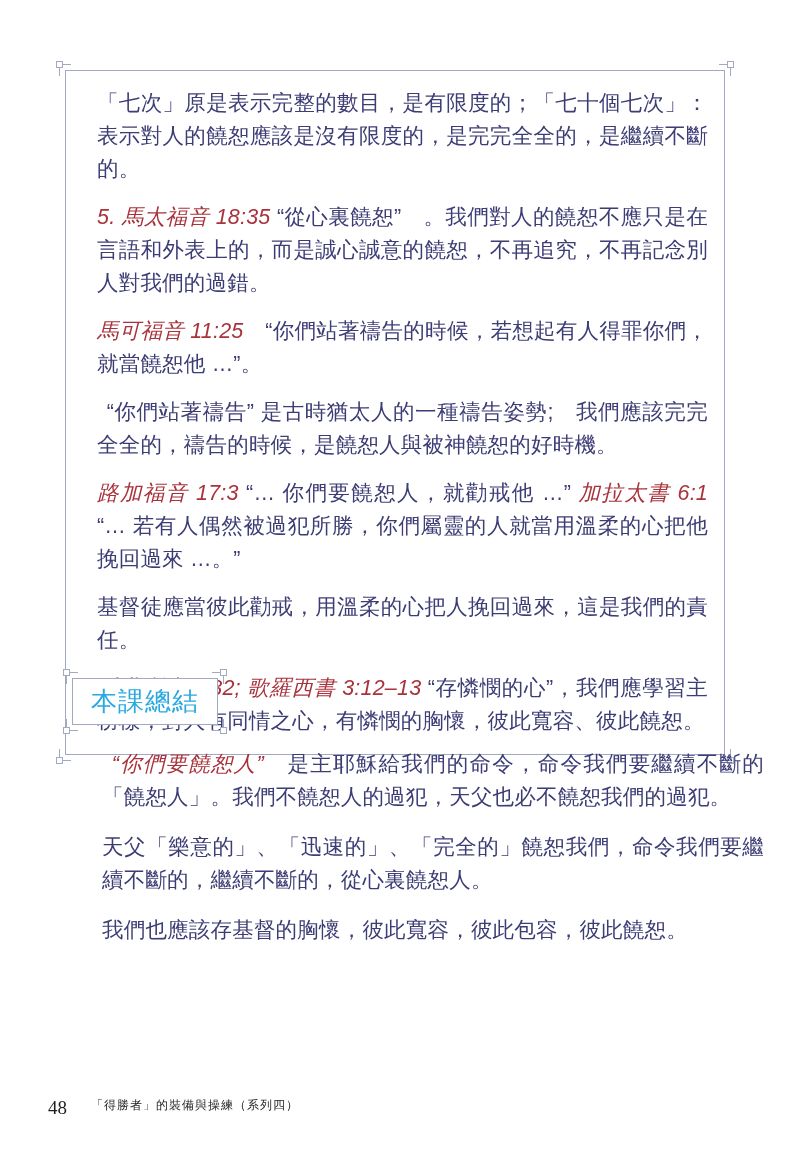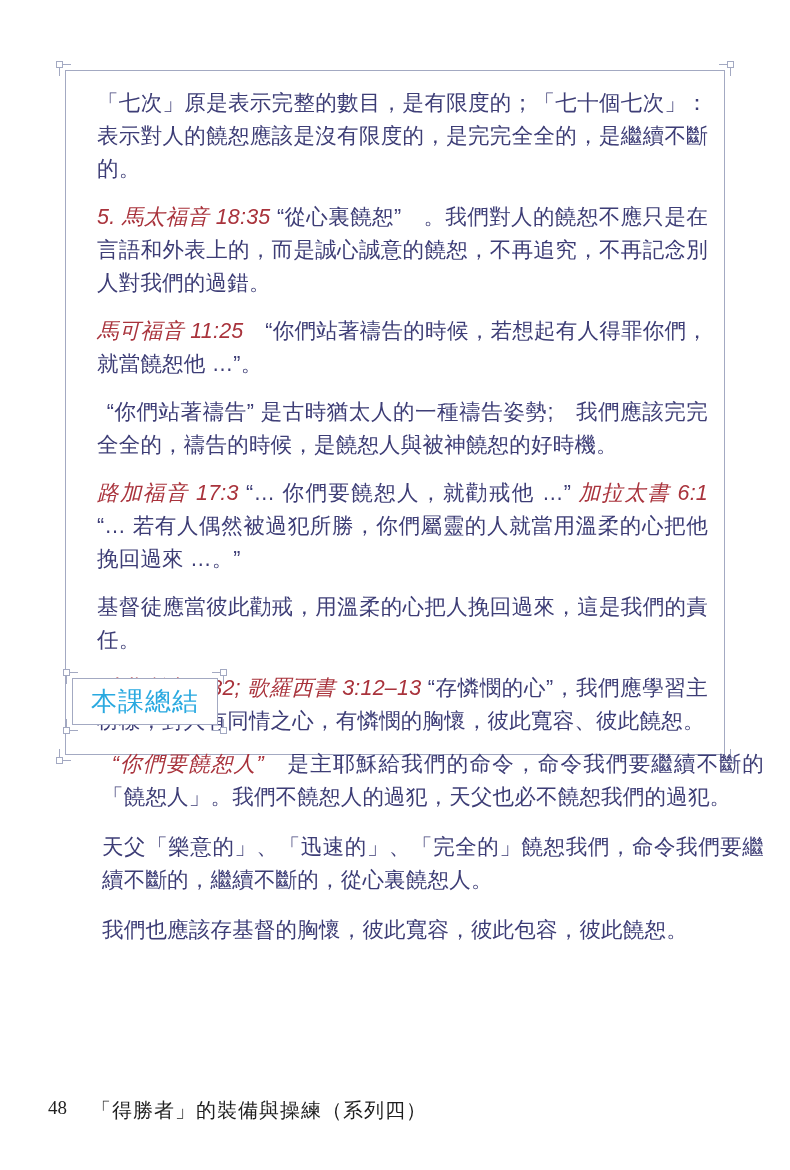--- a/index.html
+++ b/index.html
@@ -81,21 +81,21 @@
   .summary .para{margin-bottom:17px;}
 
   .footer{
     position:absolute;
     left:48px;top:1097px;
     display:flex;align-items:flex-start;gap:24px;
     font-family:"Liberation Serif", serif;
     color:var(--footer);
   }
   .page-num{font-size:19px;}
-  .book-title{font-size:20px;letter-spacing:1px;}
+  .book-title{font-size:12px;letter-spacing:1px;}
 </style>
 </head>
 <body>
 
 <div class="page">
 
   <section class="frame scripture-box">
     <span class="corner tl"></span>
     <span class="corner tr"></span>
     <span class="corner bl"></span>

